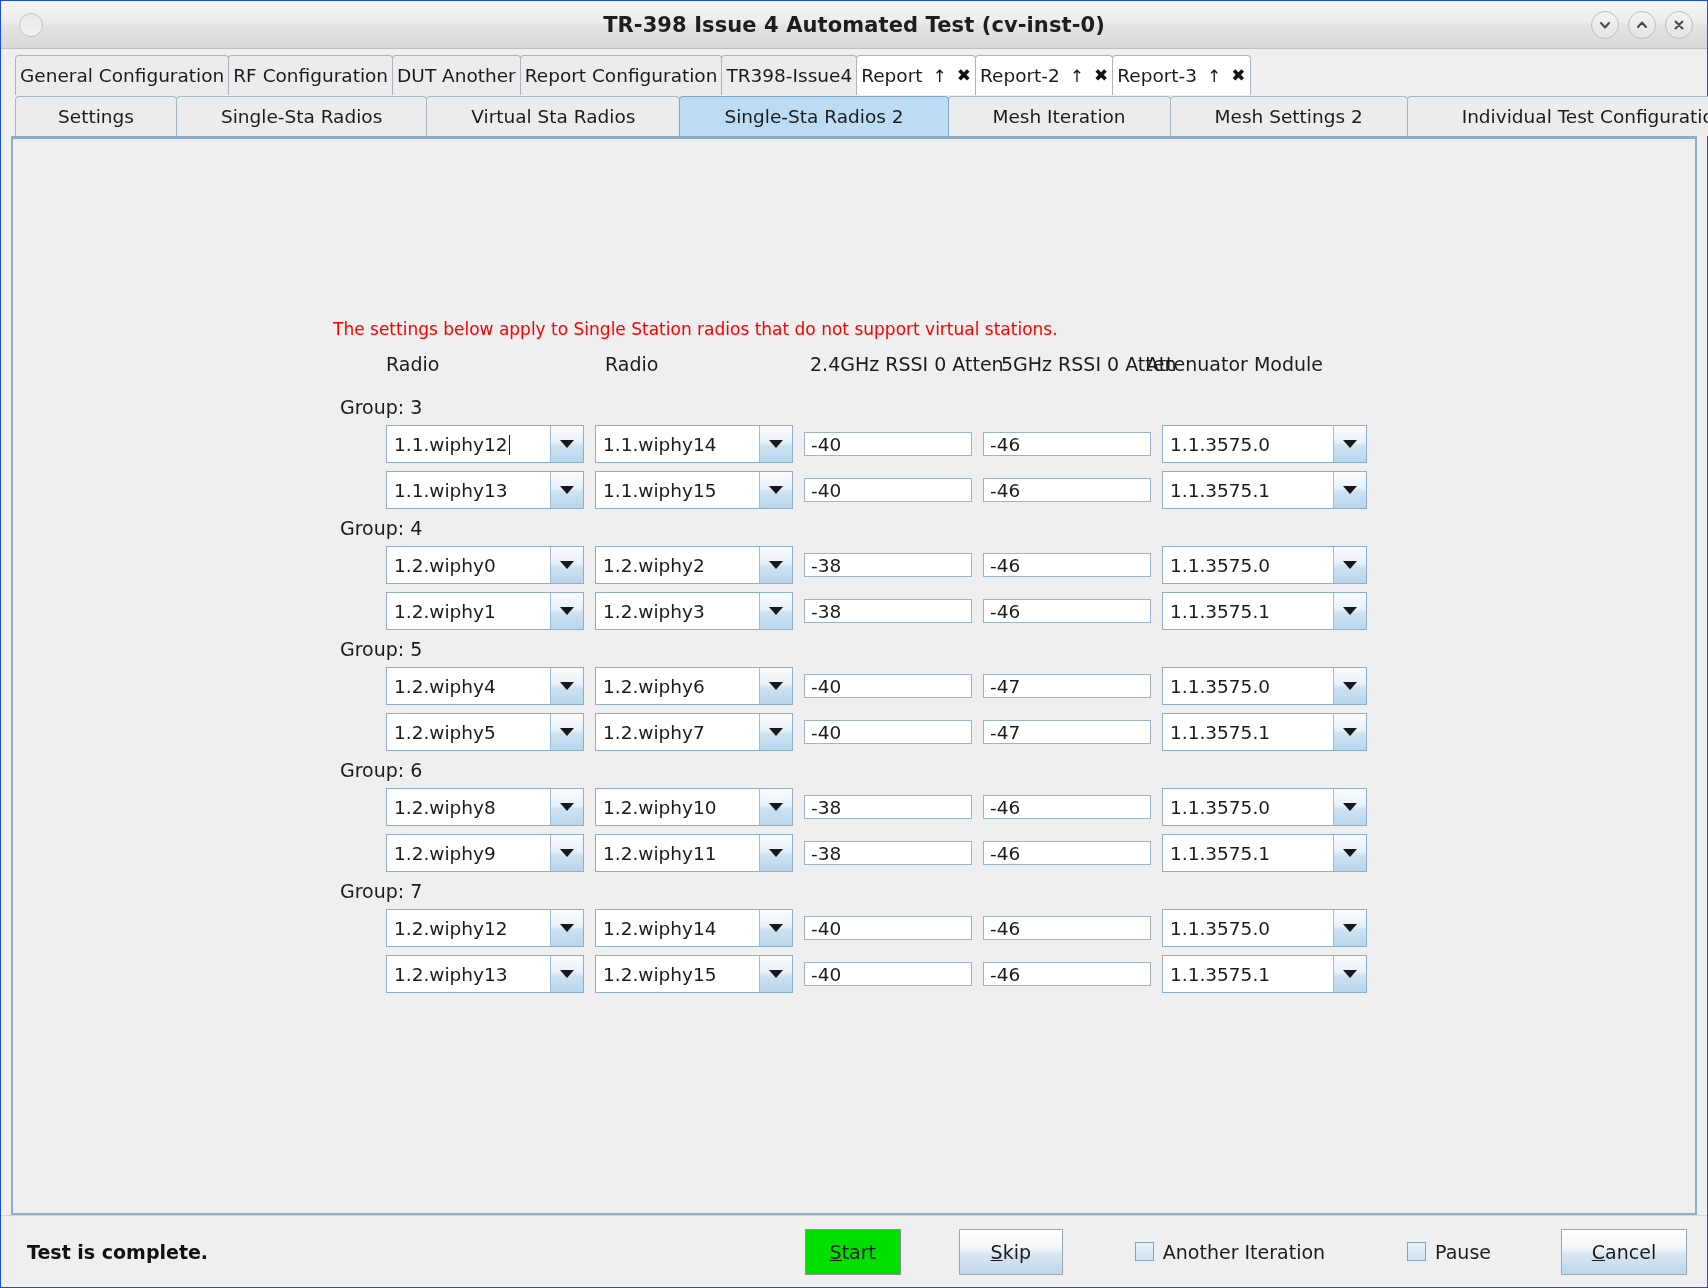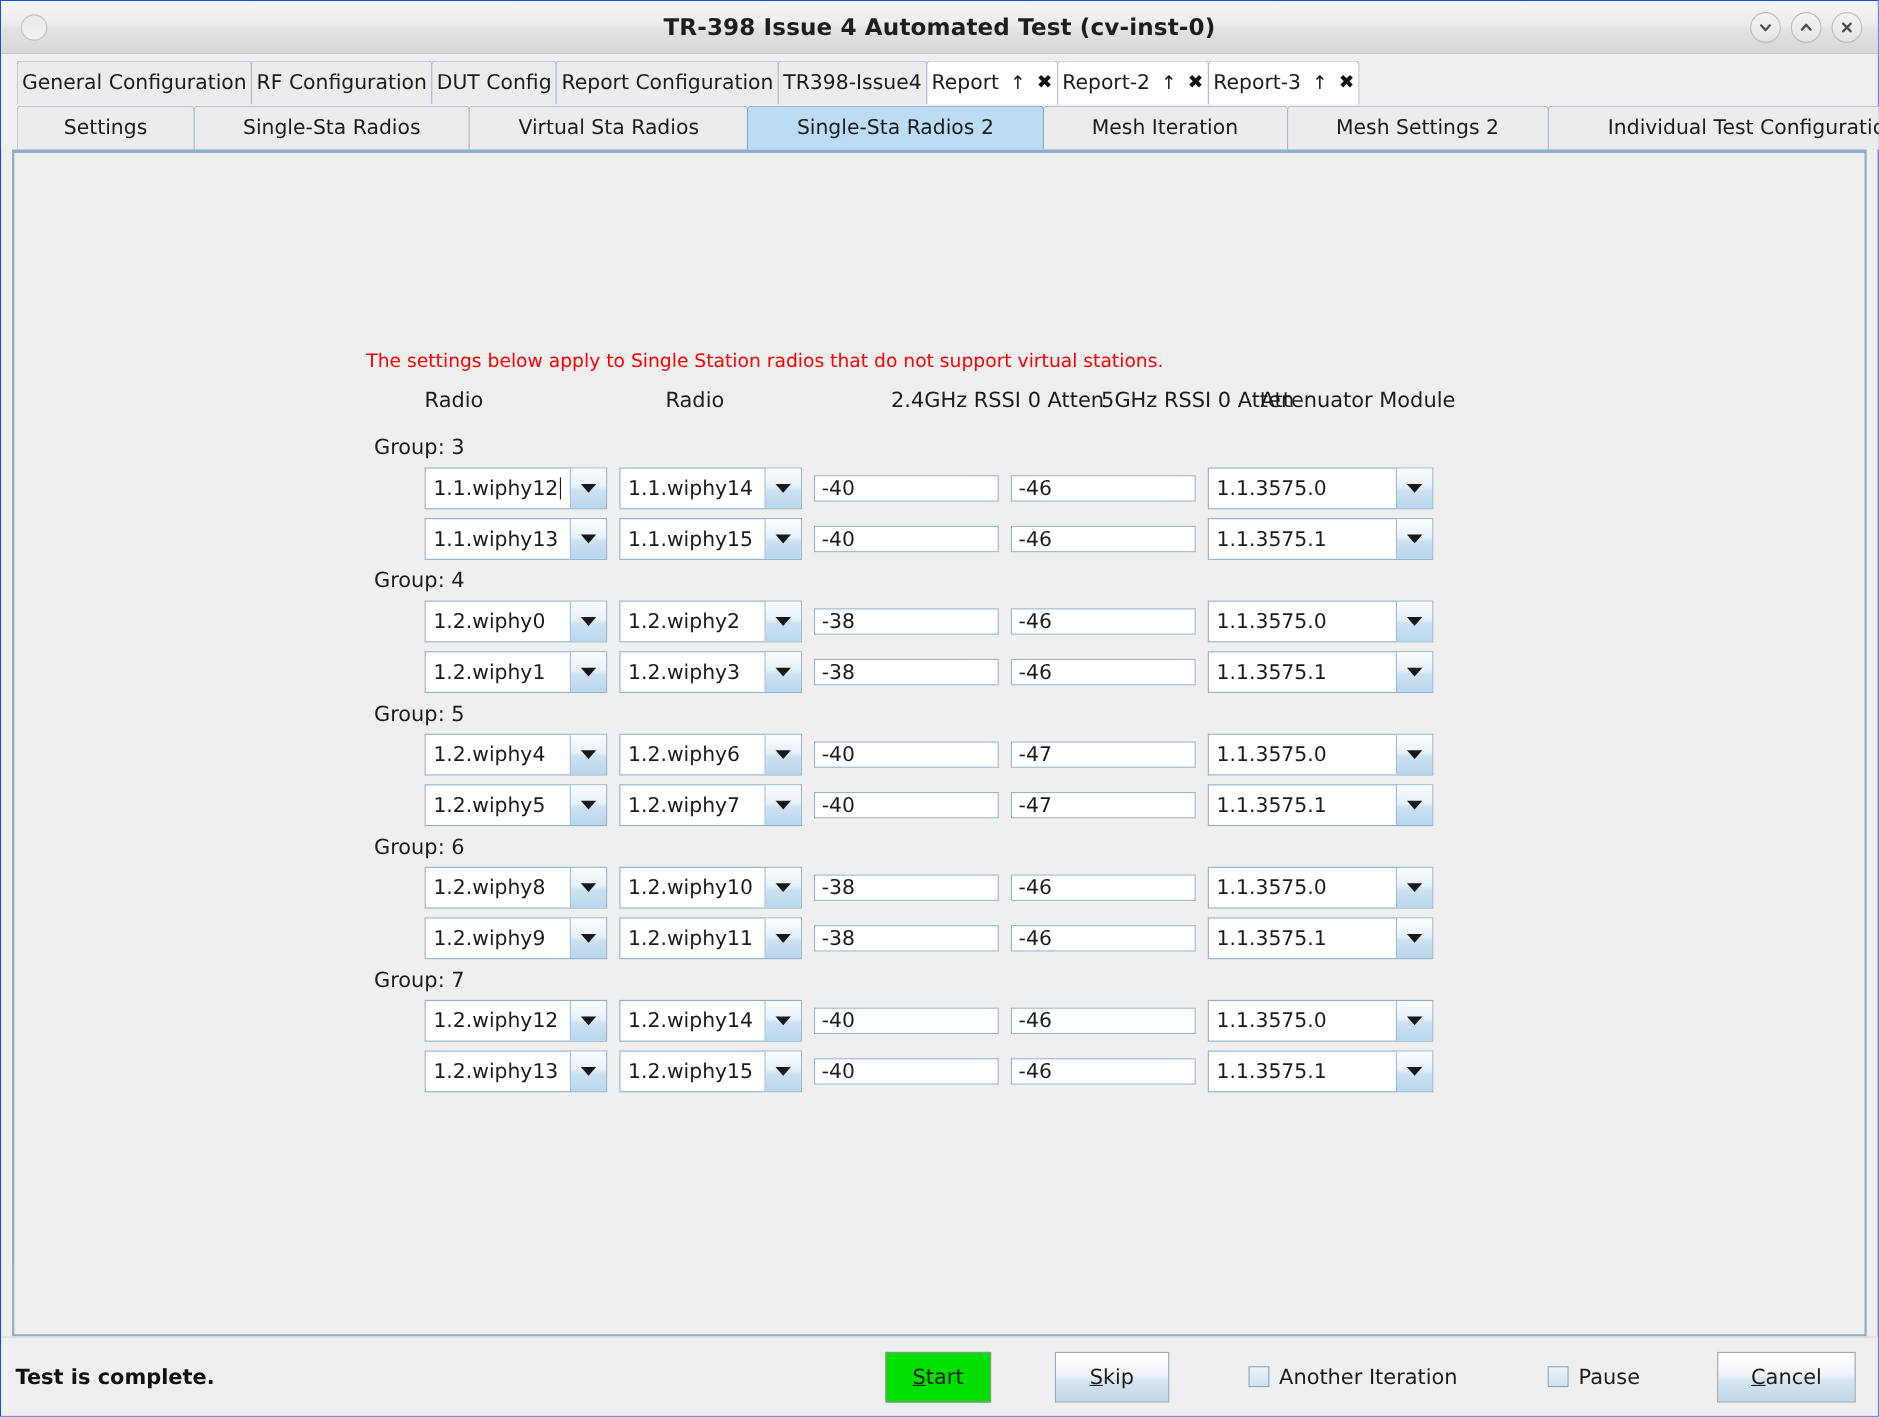--- a/index.html
+++ b/index.html
@@ -163,21 +163,21 @@
     border-left: 1px solid #9fbcd4;
     display: flex; align-items: center; justify-content: center;
   }
   .combo .caret i {
     display: block;
     width: 0; height: 0;
     border-left: 7px solid transparent;
     border-right: 7px solid transparent;
     border-top: 8px solid #17181a;
   }
-  .combo.w-radio { width: 166px; }
+  .combo.w-radio { width: 198px; }
   .combo.w-att { width: 205px; }
 
   
   .textfield {
     height: 24px;
     background: #ffffff;
     border: 1px solid #9db4c7;
     display: flex; align-items: center;
     margin-right: 11px;
     width: 168px;
@@ -194,21 +194,21 @@
     background: #1b1b1b;
     vertical-align: -4px;
     margin-left: 1px;
   }
 
   
   #statusbar {
     flex: 0 0 72px;
     height: 72px;
     display: flex; align-items: center;
-    padding: 0 14px 0 13px;
+    padding: 0 14px 0 26px;
     background: #efefef;
     border-top: 1px solid #d6d6d6;
     position: relative;
   }
   #status-text {
     font-size: 19px; font-weight: bold; color: #111;
     white-space: nowrap;
   }
   .sb-spacer { flex: 1 1 auto; }
   .btn {
@@ -266,21 +266,21 @@
 
   <div id="tabstrip">
     <div class="tabrow row1" id="tabrow1">
         <div class="tab">
           <span>General Configuration</span>
         </div>
         <div class="tab">
           <span>RF Configuration</span>
         </div>
         <div class="tab">
-          <span>DUT Config</span>
+          <span>DUT Another</span>
         </div>
         <div class="tab">
           <span>Report Configuration</span>
         </div>
         <div class="tab">
           <span>TR398-Issue4</span>
         </div>
         <div class="tab report">
           <span>Report</span>
           <span class="arrow-up">↑</span>

